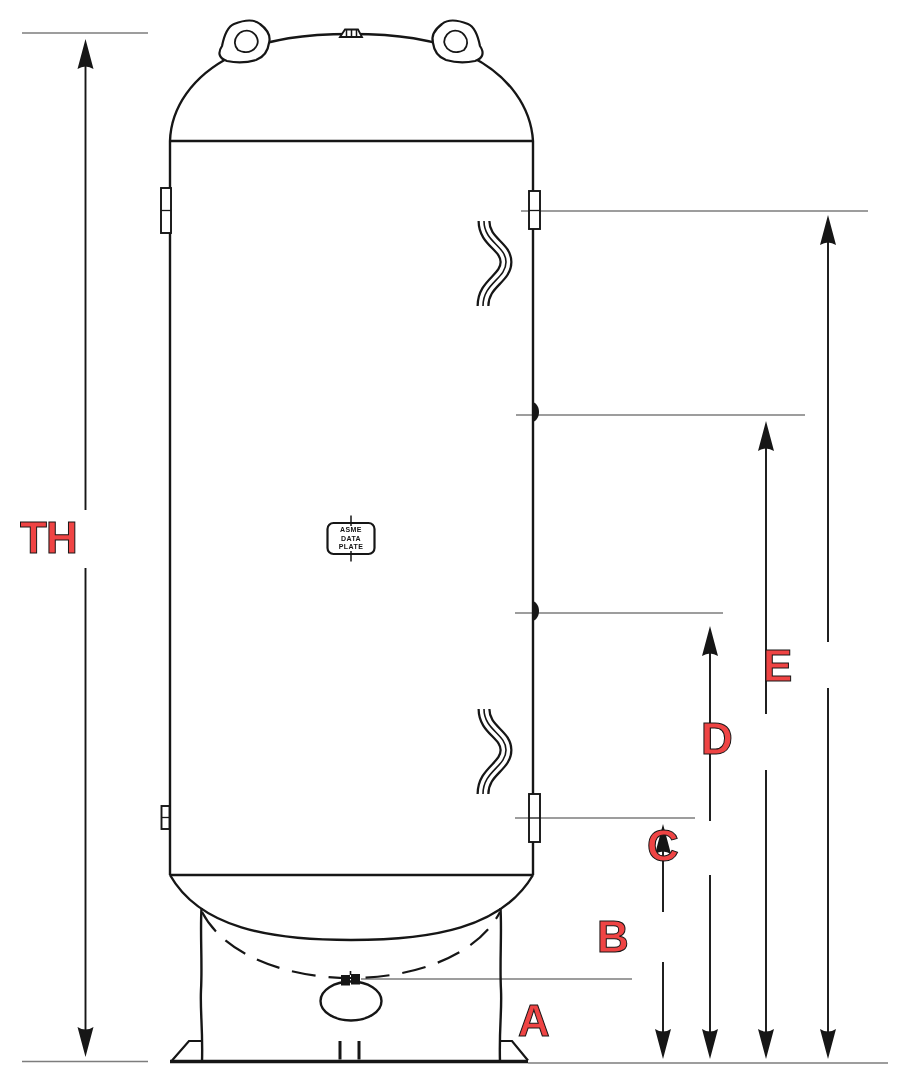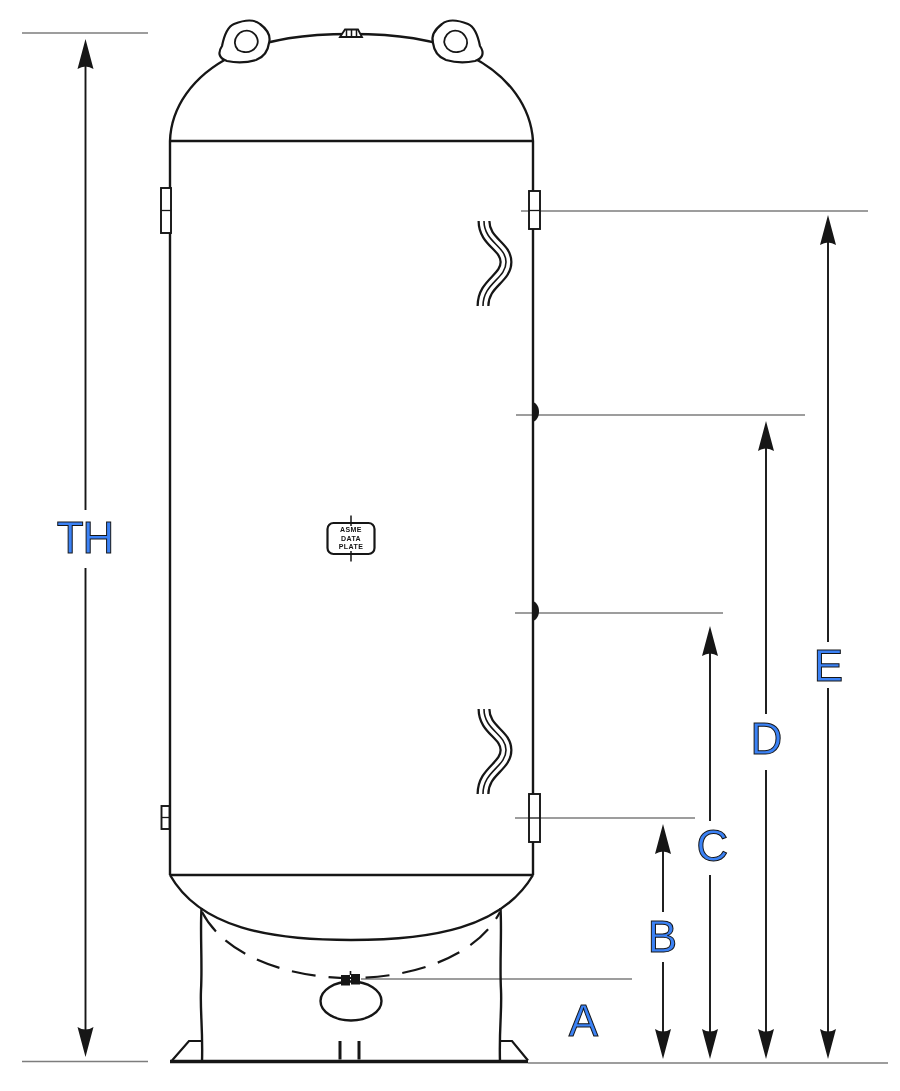--- a/index.html
+++ b/index.html
@@ -8,25 +8,24 @@
     width:900px;height:1091px;
     background:#ffffff;
     overflow:hidden;
     font-family:"Liberation Sans", sans-serif;
   }
   .canvas svg{position:absolute;left:0;top:0;}
   .dim-label{
     position:absolute;
     transform:translateX(-50%);
     width:130px;height:46px;line-height:46px;
-    text-align:center;
     font-family:"Liberation Sans", sans-serif;
-    font-weight:normal;
+    font-weight:bold;
     font-size:44px;
-    color:#3b82f6;
+    color:#ef4444;
     letter-spacing:-1px;
     -webkit-text-stroke:1px #151515;
     white-space:nowrap;
     user-select:none;
   }
   .nameplate-text{
     position:absolute;
     left:328px;top:524px;
     width:46px;height:30px;
     display:flex;flex-direction:column;

